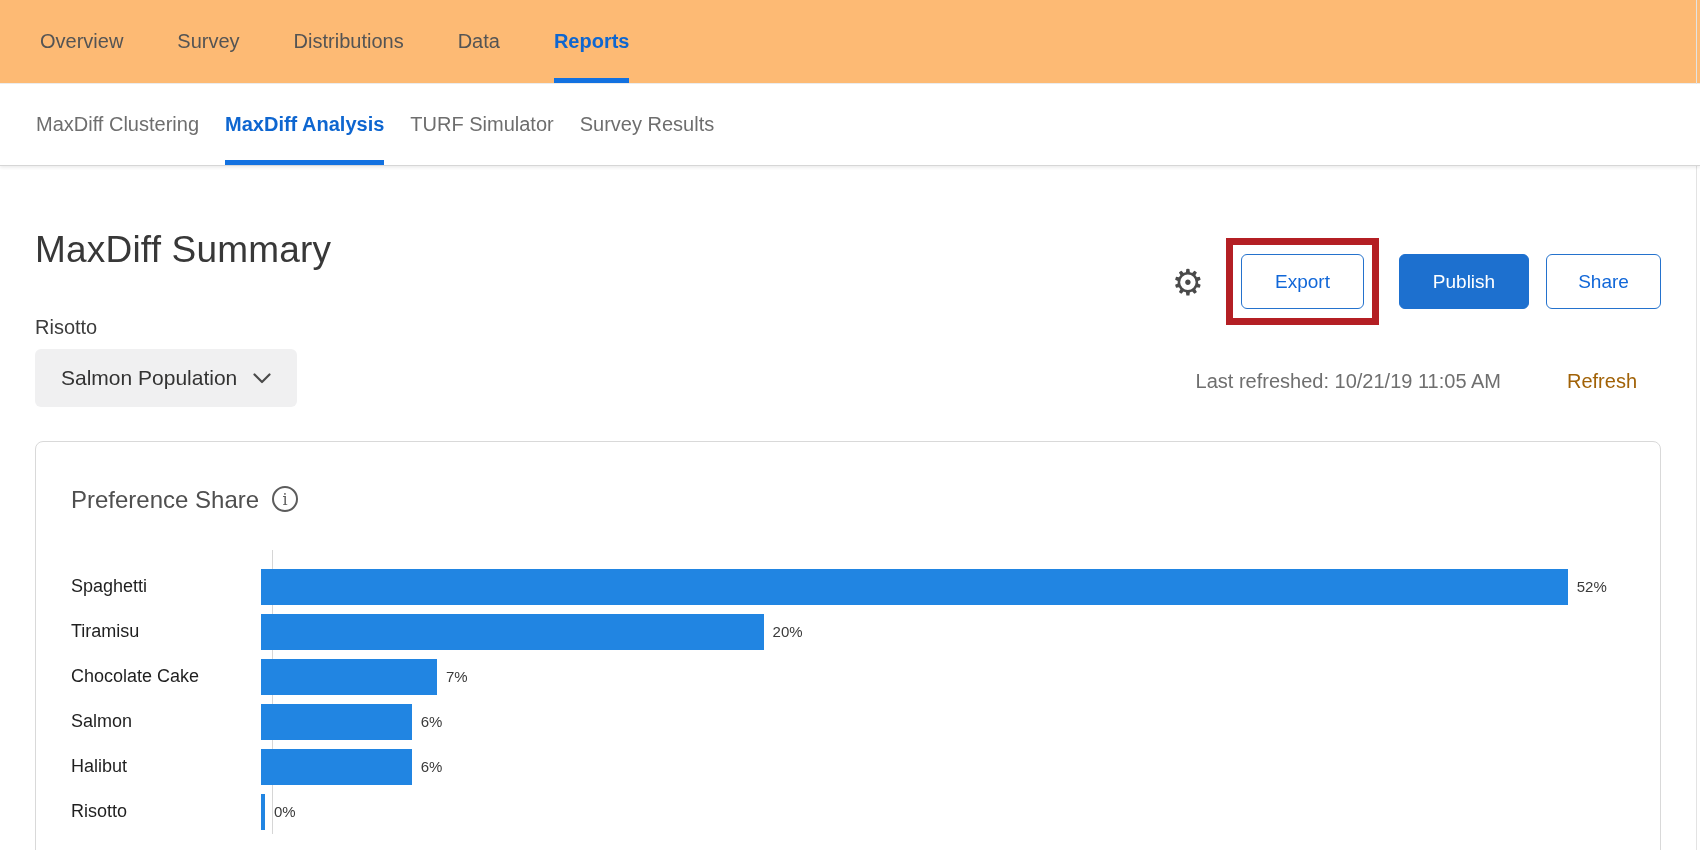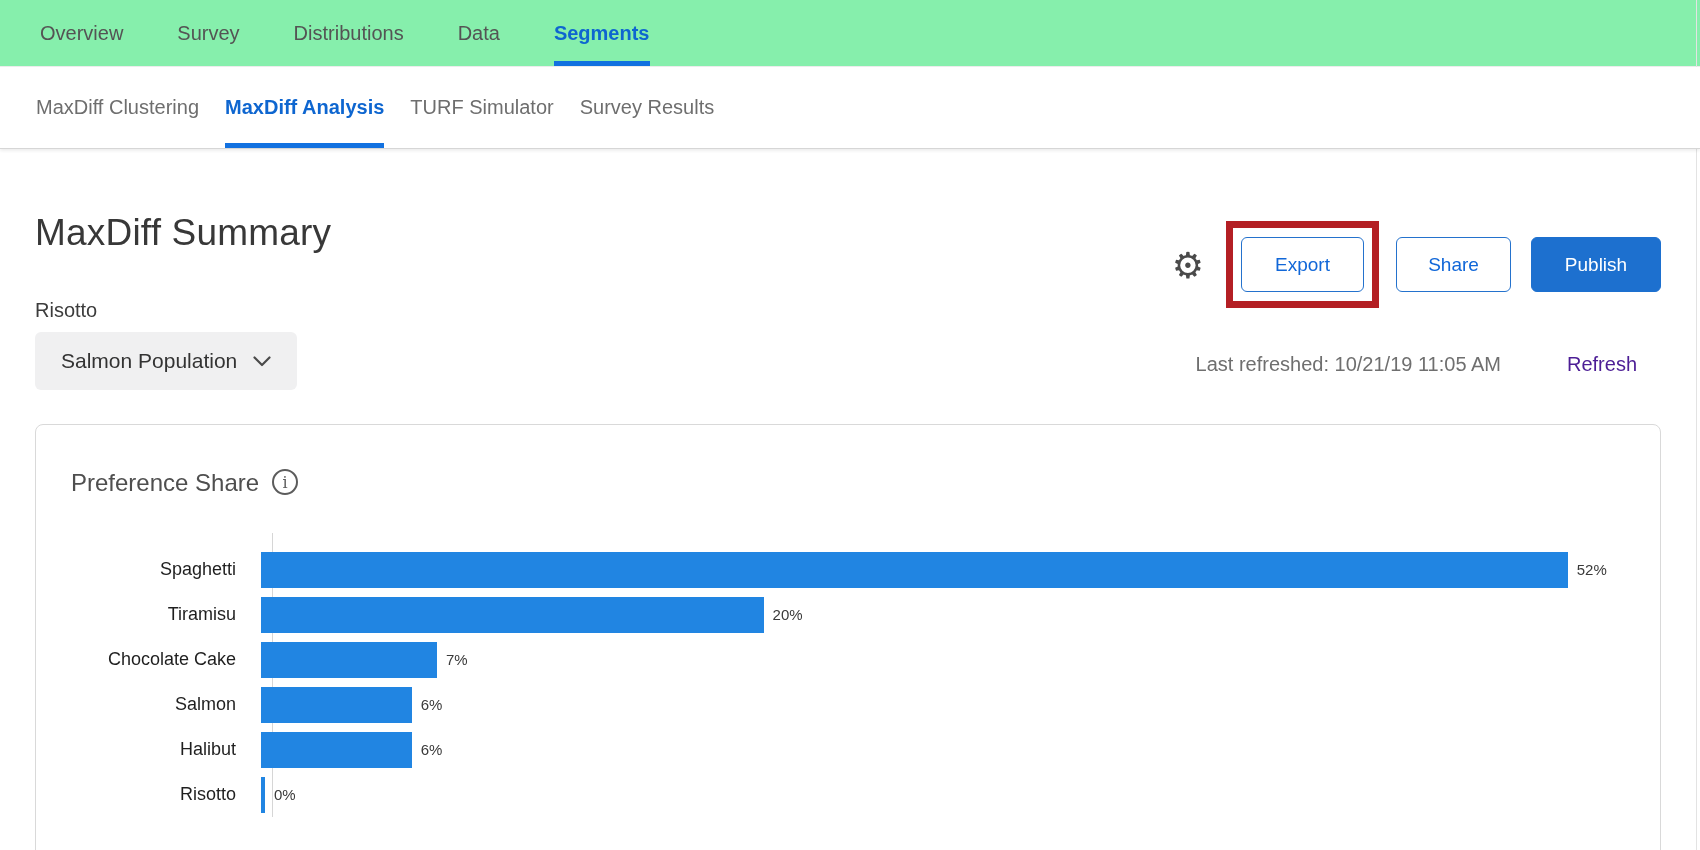--- a/index.html
+++ b/index.html
@@ -1,21 +1,21 @@
 <!DOCTYPE html>
 <html><head>
 <meta charset="utf-8">
 <style>
   * { margin:0; padding:0; box-sizing:border-box; }
   html,body { width:1700px; height:850px; overflow:hidden; background:#ffffff;
     font-family:"Liberation Sans", sans-serif; -webkit-font-smoothing:antialiased; }
 
   
-  .topnav { height:67px; display:flex; align-items:stretch; padding-left:40px;
-    border-bottom:1px solid #ececec; background:#86efac; }
+  .topnav { height:84px; display:flex; align-items:stretch; padding-left:40px;
+    border-bottom:1px solid #ececec; background:#fdba74; }
   .topnav .nav-item { display:flex; align-items:center; margin-right:54px;
     font-size:20px; color:#545454; cursor:pointer; border-bottom:5px solid transparent;
     padding-top:5px; }
   .topnav .nav-item.active { color:#0e66d0; font-weight:bold; border-bottom-color:#1271e0; }
 
   
   .subnav { height:82px; display:flex; align-items:stretch; padding-left:36px;
     background:#fff; border-bottom:1px solid #d6d6d6; box-shadow:0 2px 3px rgba(0,0,0,0.07);
     position:relative; z-index:2; }
   .subnav .nav-item { display:flex; align-items:center; margin-right:26px;
@@ -45,52 +45,52 @@
 
   .row2 { display:flex; justify-content:space-between; align-items:flex-end; }
   .segments-label { margin-top:44px; font-size:20px; color:#3c3c3c; }
   .segments-dropdown { margin-top:10px; height:58px; min-width:260px; background:#f0f0f1;
     border-radius:6px; display:flex; align-items:center; padding:0 26px; cursor:pointer; }
   .segments-dropdown .dd-text { font-size:21px; color:#333; }
   .segments-dropdown svg { margin-left:16px; }
 
   .refresh-line { display:flex; align-items:center; margin-bottom:14px; margin-right:24px;margin-left:26px; }
   .last-refreshed { font-size:20px; color:#6f6f6f; }
-  .refresh-link { font-size:20px; color:#4c1d95; margin-left:66px; cursor:pointer; }
+  .refresh-link { font-size:20px; color:#a16207; margin-left:66px; cursor:pointer; }
 
   
   .card { margin-top:34px; border:1px solid #d9d9d9; border-radius:8px;
     background:#fff; height:520px; padding:44px 0 0 35px; }
   .card-title-row { display:flex; }
   .card-title { font-size:24px; color:#4f4f4f; }
   .info-icon { width:26px; height:26px; border:2px solid #5c5c5c; border-radius:50%;
     margin-left:13px; display:flex; align-items:center; justify-content:center;
     font-family:"DejaVu Serif", serif; font-size:16px; color:#5c5c5c; cursor:pointer; }
 
   .chart { position:relative; margin-top:50px; }
   .axis-line { position:absolute; left:201px; top:-14px; bottom:0; width:1px;
     background:#d6d6d6; }
   .chart-row { display:flex; align-items:center; height:45px; position:relative; }
-  .bar-label { width:189px; padding-right:24px; text-align:right; font-size:18px;
+  .bar-label { width:189px; padding-right:24px; font-size:18px;
     color:#1f1f1f; flex:none; }
   .bar { height:36px; margin-left:1px; flex:none; }
   .bar-value { font-size:15px; color:#3a3a3a; margin-left:9px; }
 
   .right-edge-line { position:fixed; top:0; bottom:0; right:3px; width:1px;
     background:#e3e3e3; }
 </style>
 </head>
 <body>
 
 <nav class="topnav">
   <div class="nav-item">Overview</div>
   <div class="nav-item">Survey</div>
   <div class="nav-item">Distributions</div>
   <div class="nav-item">Data</div>
-  <div class="nav-item active">Segments</div>
+  <div class="nav-item active">Reports</div>
 </nav>
 
 <nav class="subnav">
   <div class="nav-item">MaxDiff Clustering</div>
   <div class="nav-item active">MaxDiff Analysis</div>
   <div class="nav-item">TURF Simulator</div>
   <div class="nav-item">Survey Results</div>
 </nav>
 
 <main class="content">
@@ -98,23 +98,23 @@
   <div class="header-row">
     <h1 class="page-title">MaxDiff Summary</h1>
 
     <div class="actions">
       <span class="gear">⚙</span>
 
       <div class="export-highlight">
         <button class="btn outline btn-export">Export</button>
       </div>
 
+      <button class="btn solid btn-publish">Publish</button>
+
       <button class="btn outline btn-share">Share</button>
-
-      <button class="btn solid btn-publish">Publish</button>
     </div>
   </div>
 
   <div class="row2">
     <div>
       <div class="segments-label">Risotto</div>
       <div class="segments-dropdown">
         <span class="dd-text">Salmon Population</span>
         <svg width="18" height="11" viewBox="0 0 18 11">
           <polyline points="1.5,1.5 9,9 16.5,1.5" fill="none" stroke="#4a4a4a" stroke-width="2.2" stroke-linecap="round" stroke-linejoin="round"></polyline>

